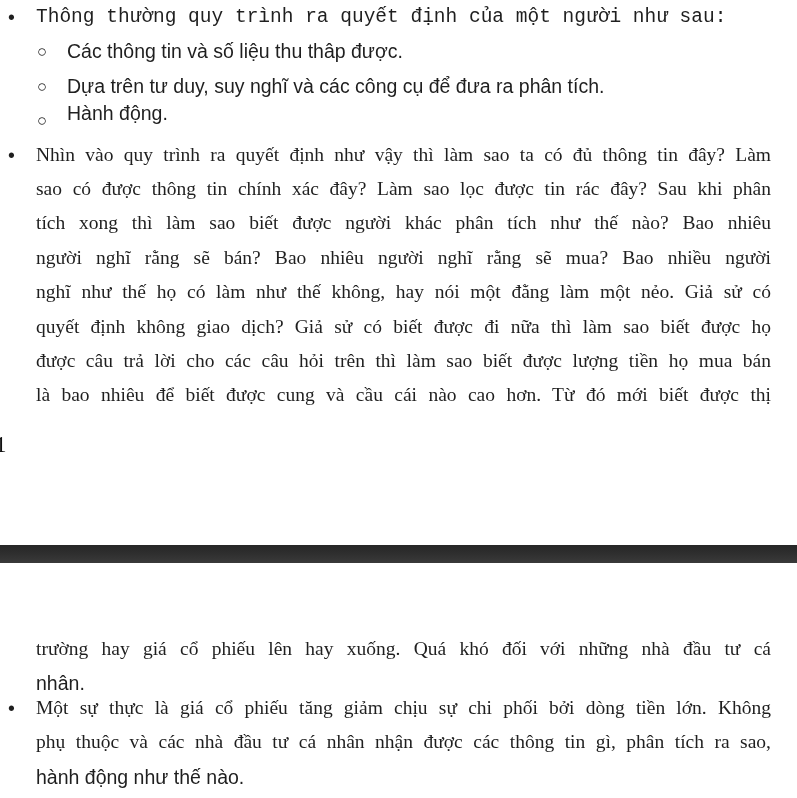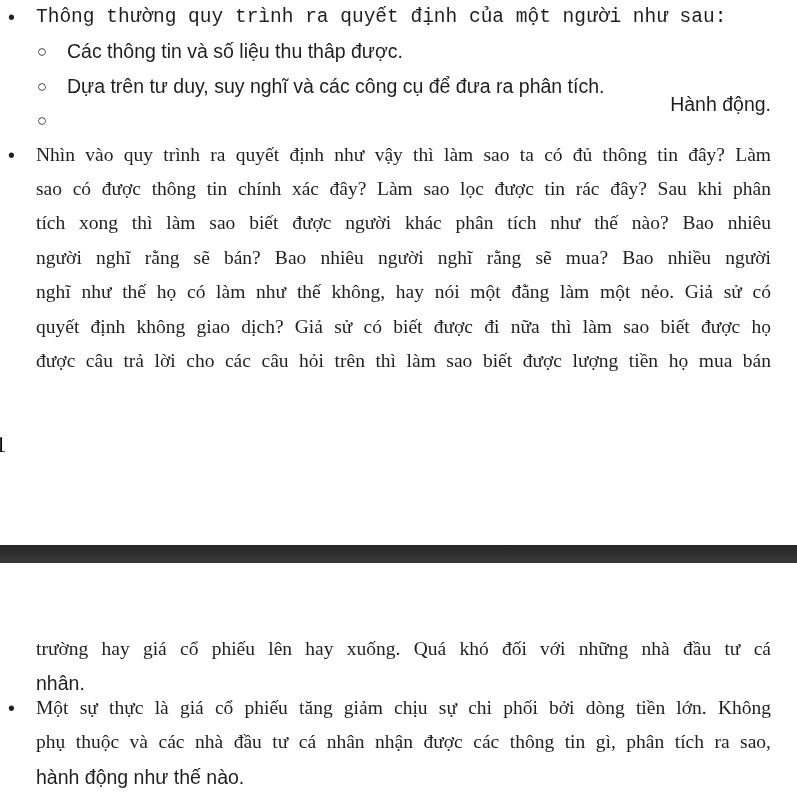--- a/index.html
+++ b/index.html
@@ -83,31 +83,32 @@
     <span class="marker disc" style="top:0;">•</span>
     <div class="txtline" style="top:0;font-family:Liberation Mono, monospace;">Thông thường quy trình ra quyết định của một người như sau:</div>
 
     <span class="marker circle" style="top:34.4px;">○</span>
     <div class="txtline sub-text" style="top:34.4px;">Các thông tin và số liệu thu thâp được.</div>
 
     <span class="marker circle" style="top:68.8px;">○</span>
     <div class="txtline sub-text" style="top:68.8px;">Dựa trên tư duy, suy nghĩ và các công cụ để đưa ra phân tích.</div>
 
     <span class="marker circle" style="top:103.2px;">○</span>
-    <div class="txtline sub-text" style="top:87px;text-align:right;">Hành động.</div>
+    <div class="txtline sub-text" style="top:96px;">Hành động.</div>
 
     <span class="marker disc" style="top:137.6px;">•</span>
     <div class="para" style="top:137.6px;">
       <div class="jline">Nhìn vào quy trình ra quyết định như vậy thì làm sao ta có đủ thông tin đây? Làm</div>
       <div class="jline">sao có được thông tin chính xác đây? Làm sao lọc được tin rác đây? Sau khi phân</div>
       <div class="jline">tích xong thì làm sao biết được người khác phân tích như thế nào? Bao nhiêu</div>
       <div class="jline">người nghĩ rằng sẽ bán? Bao nhiêu người nghĩ rằng sẽ mua? Bao nhiều người</div>
       <div class="jline">nghĩ như thế họ có làm như thế không, hay nói một đằng làm một nẻo. Giả sử có</div>
       <div class="jline">quyết định không giao dịch? Giả sử có biết được đi nữa thì làm sao biết được họ</div>
       <div class="jline">được câu trả lời cho các câu hỏi trên thì làm sao biết được lượng tiền họ mua bán</div>
+      <div class="jline">là bao nhiêu để biết được cung và cầu cái nào cao hơn. Từ đó mới biết được thị</div>
     </div>
 
     <div class="pagenum">1</div>
   </div>
 
   <div class="separator"></div>
 
   <div>
 
     <div class="para" style="top:619.6px;margin-top:12px;">

